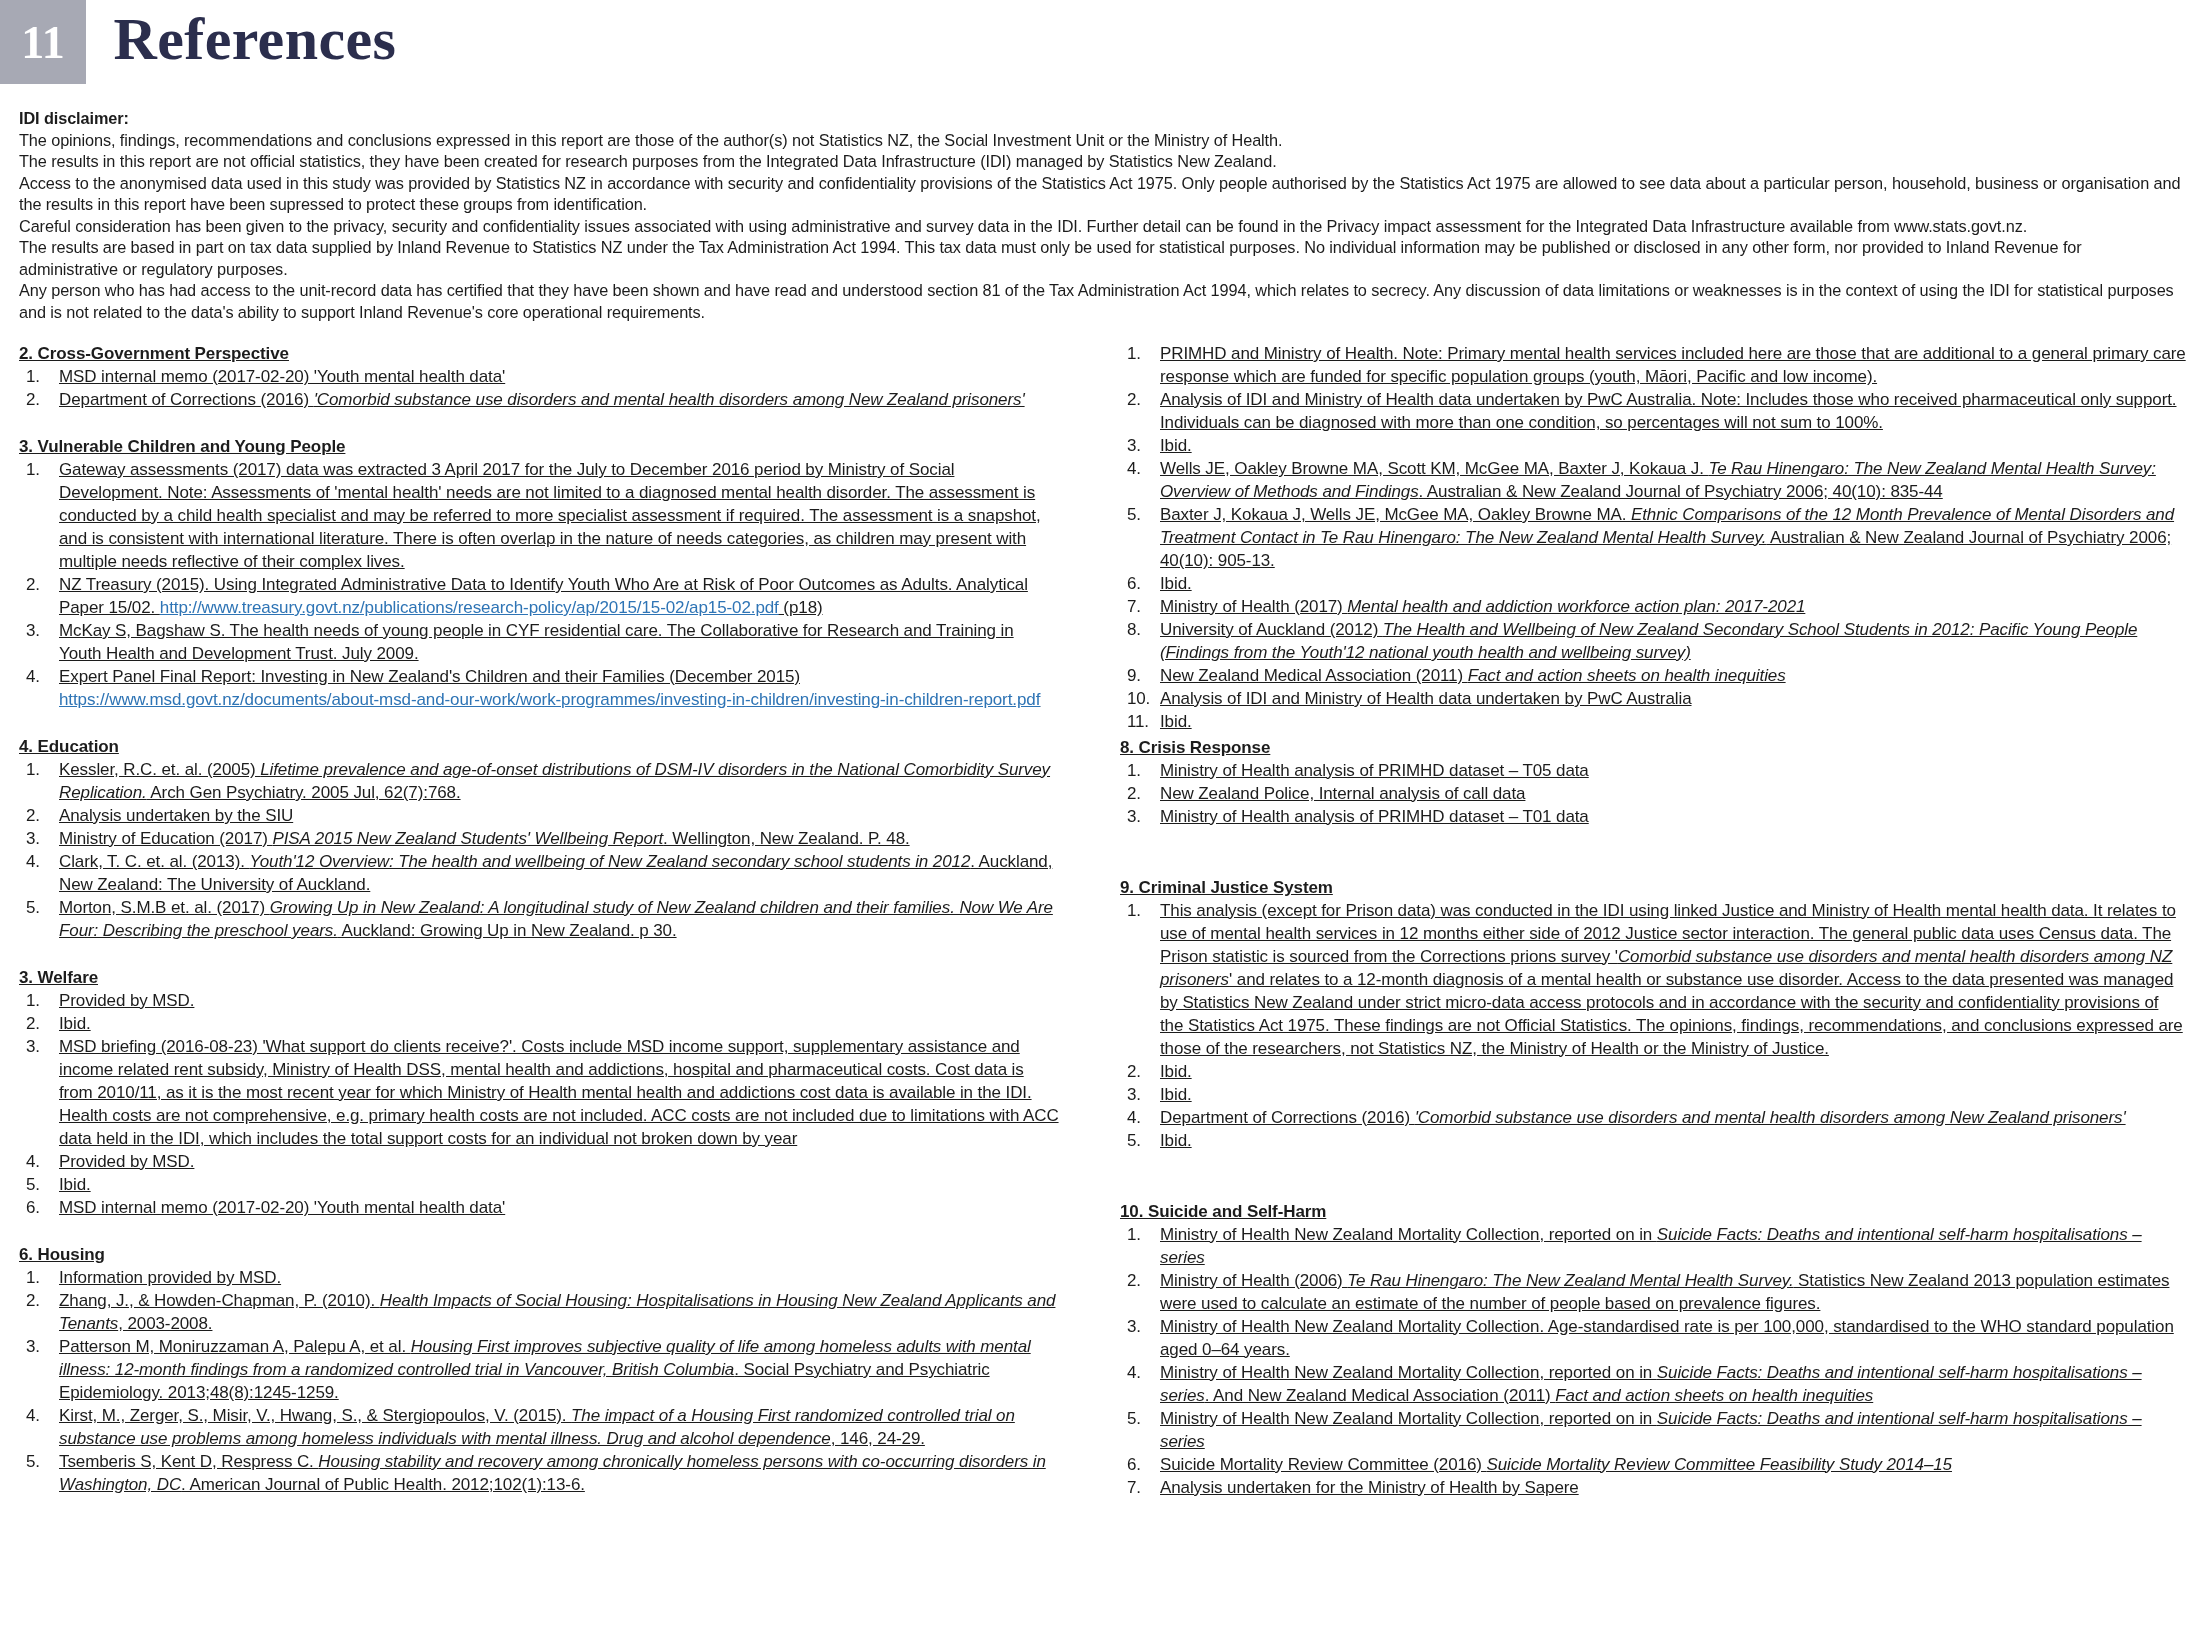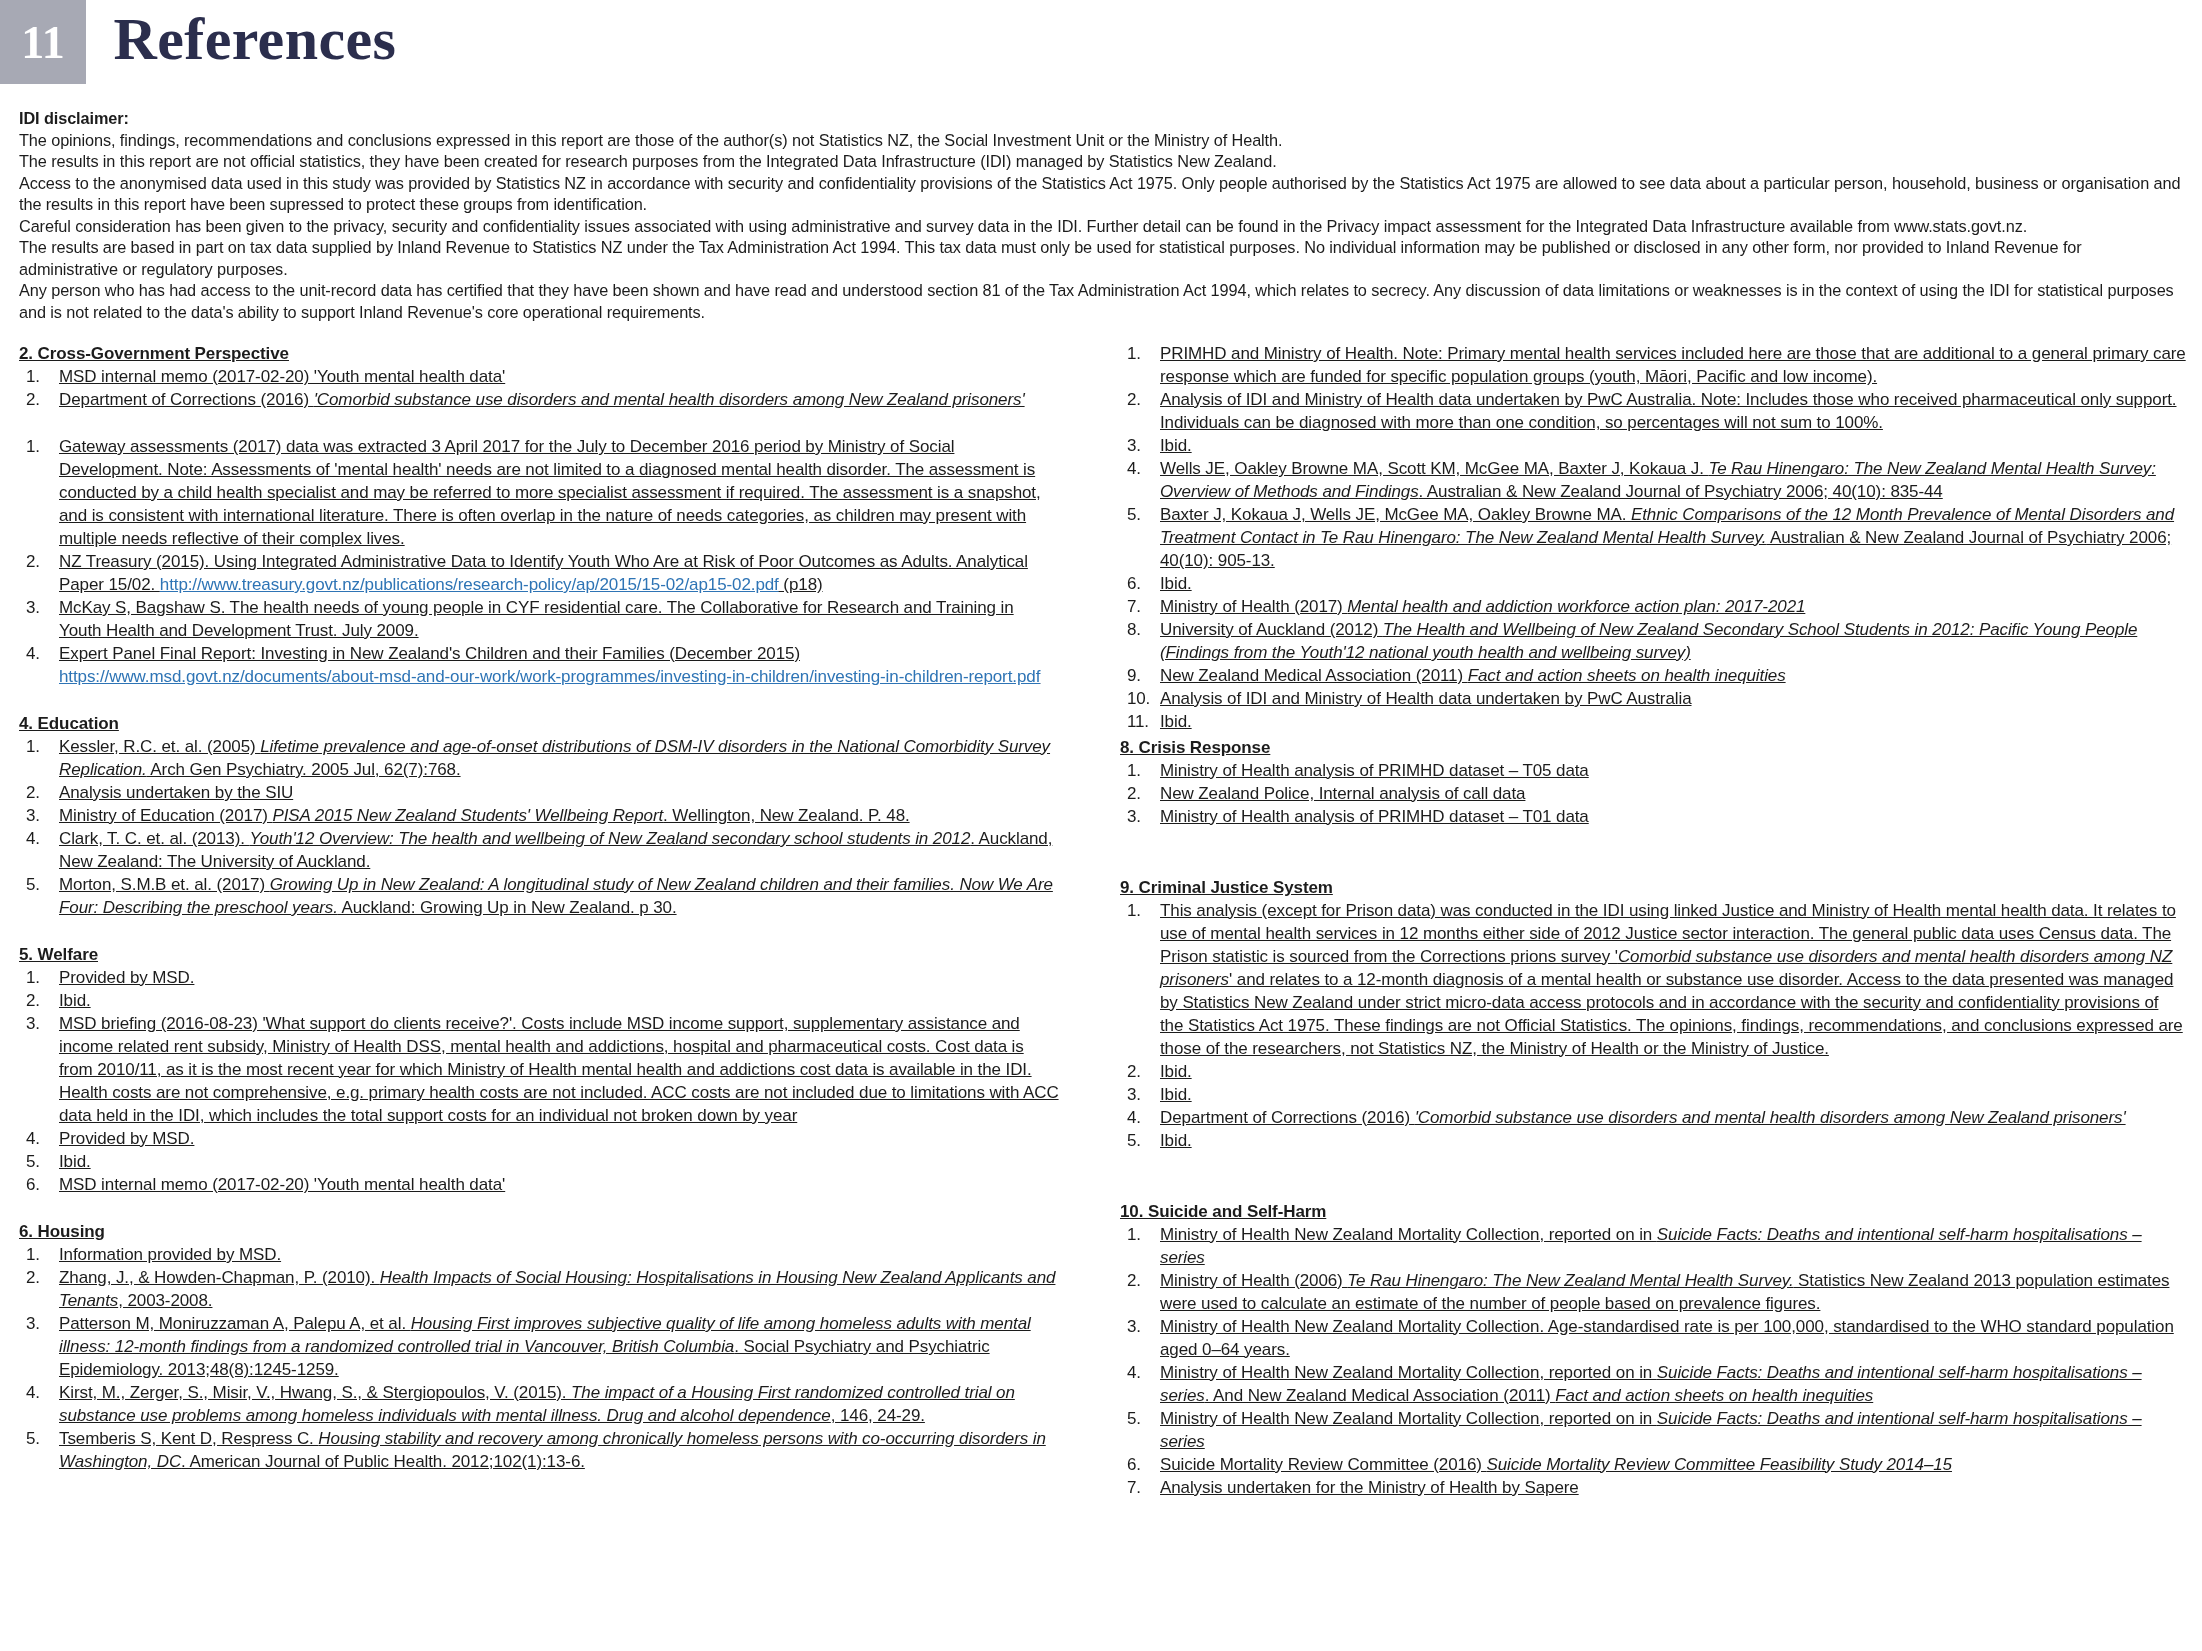--- a/index.html
+++ b/index.html
@@ -119,39 +119,40 @@
   <div class="columns">
     <div class="col-left">
         <section class="section">
           <h3>2. Cross-Government Perspective</h3>
           <ol>
             <li><span>MSD internal memo (2017-02-20) 'Youth mental health data'</span></li>
             <li><span>Department of Corrections (2016) </span><span class="it">'Comorbid substance use disorders and mental health disorders among New Zealand prisoners'</span></li>
           </ol>
         </section>
         <section class="section">
+          <h3>3. Vulnerable Children and Young People</h3>
           <ol>
             <li><span>Gateway assessments (2017) data was extracted 3 April 2017 for the July to December 2016 period by Ministry of Social Development. Note: Assessments of 'mental health' needs are not limited to a diagnosed mental health disorder. The assessment is conducted by a child health specialist and may be referred to more specialist assessment if required. The assessment is a snapshot, and is consistent with international literature. There is often overlap in the nature of needs categories, as children may present with multiple needs reflective of their complex lives.</span></li>
             <li><span>NZ Treasury (2015). Using Integrated Administrative Data to Identify Youth Who Are at Risk of Poor Outcomes as Adults. Analytical Paper 15/02. </span><a href="#" class="ref-link">http://www.treasury.govt.nz/publications/research-policy/ap/2015/15-02/ap15-02.pdf</a><span> (p18)</span></li>
             <li><span>McKay S, Bagshaw S. The health needs of young people in CYF residential care. The Collaborative for Research and Training in Youth Health and Development Trust. July 2009.</span></li>
             <li><span>Expert Panel Final Report: Investing in New Zealand's Children and their Families (December 2015)</span><br><a href="#" class="ref-link">https://www.msd.govt.nz/documents/about-msd-and-our-work/work-programmes/investing-in-children/investing-in-children-report.pdf</a></li>
           </ol>
         </section>
         <section class="section">
           <h3>4. Education</h3>
           <ol>
             <li><span>Kessler, R.C. et. al. (2005) </span><span class="it">Lifetime prevalence and age-of-onset distributions of DSM-IV disorders in the National Comorbidity Survey Replication.</span><span> Arch Gen Psychiatry. 2005 Jul, 62(7):768.</span></li>
             <li><span>Analysis undertaken by the SIU</span></li>
             <li><span>Ministry of Education (2017) </span><span class="it">PISA 2015 New Zealand Students' Wellbeing Report</span><span>. Wellington, New Zealand. P. 48.</span></li>
             <li><span>Clark, T. C. et. al. (2013). </span><span class="it">Youth'12 Overview: The health and wellbeing of New Zealand secondary school students in 2012</span><span>. Auckland, New Zealand: The University of Auckland.</span></li>
             <li><span>Morton, S.M.B et. al. (2017) </span><span class="it">Growing Up in New Zealand: A longitudinal study of New Zealand children and their families. Now We Are Four: Describing the preschool years.</span><span> Auckland: Growing Up in New Zealand. p 30.</span></li>
           </ol>
         </section>
         <section class="section">
-          <h3>5. Welfare</h3>
+          <h3>3. Welfare</h3>
           <ol>
             <li><span>Provided by MSD.</span></li>
             <li><span>Ibid.</span></li>
             <li><span>MSD briefing (2016-08-23) 'What support do clients receive?'. Costs include MSD income support, supplementary assistance and income related rent subsidy, Ministry of Health DSS, mental health and addictions, hospital and pharmaceutical costs. Cost data is from 2010/11, as it is the most recent year for which Ministry of Health mental health and addictions cost data is available in the IDI. Health costs are not comprehensive, e.g. primary health costs are not included. ACC costs are not included due to limitations with ACC data held in the IDI, which includes the total support costs for an individual not broken down by year</span></li>
             <li><span>Provided by MSD.</span></li>
             <li><span>Ibid.</span></li>
             <li><span>MSD internal memo (2017-02-20) 'Youth mental health data'</span></li>
           </ol>
         </section>
         <section class="section">

